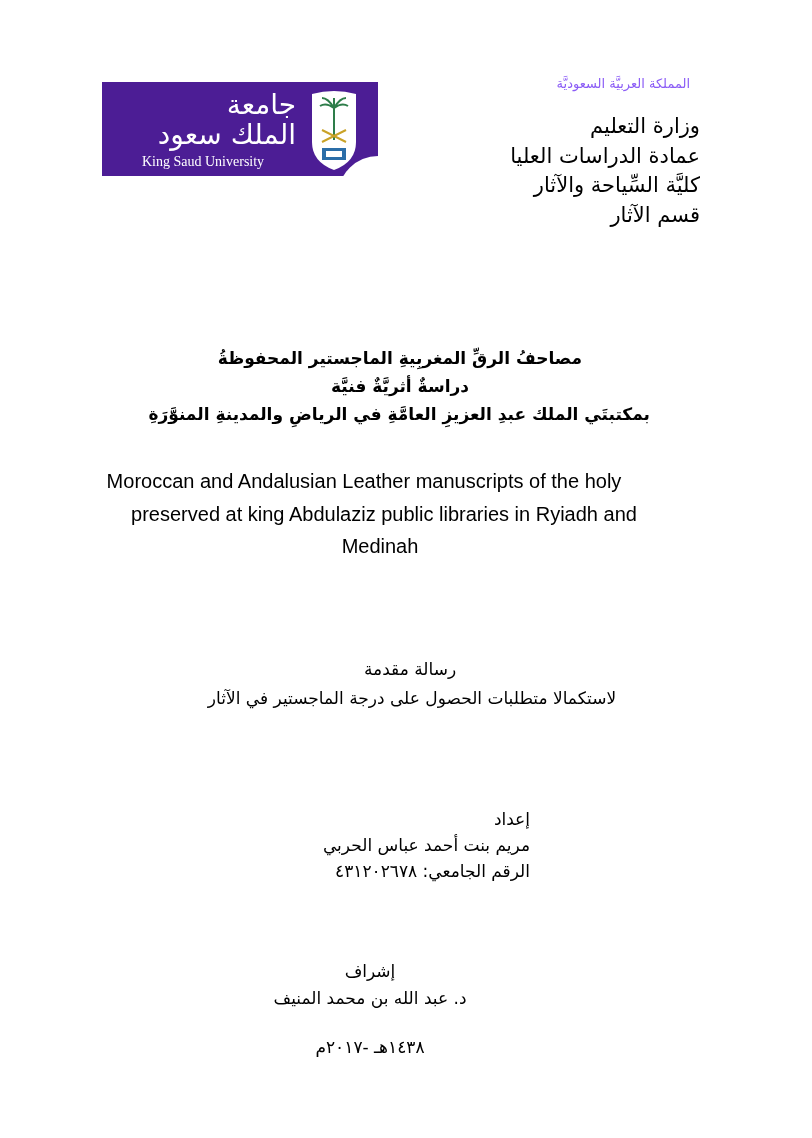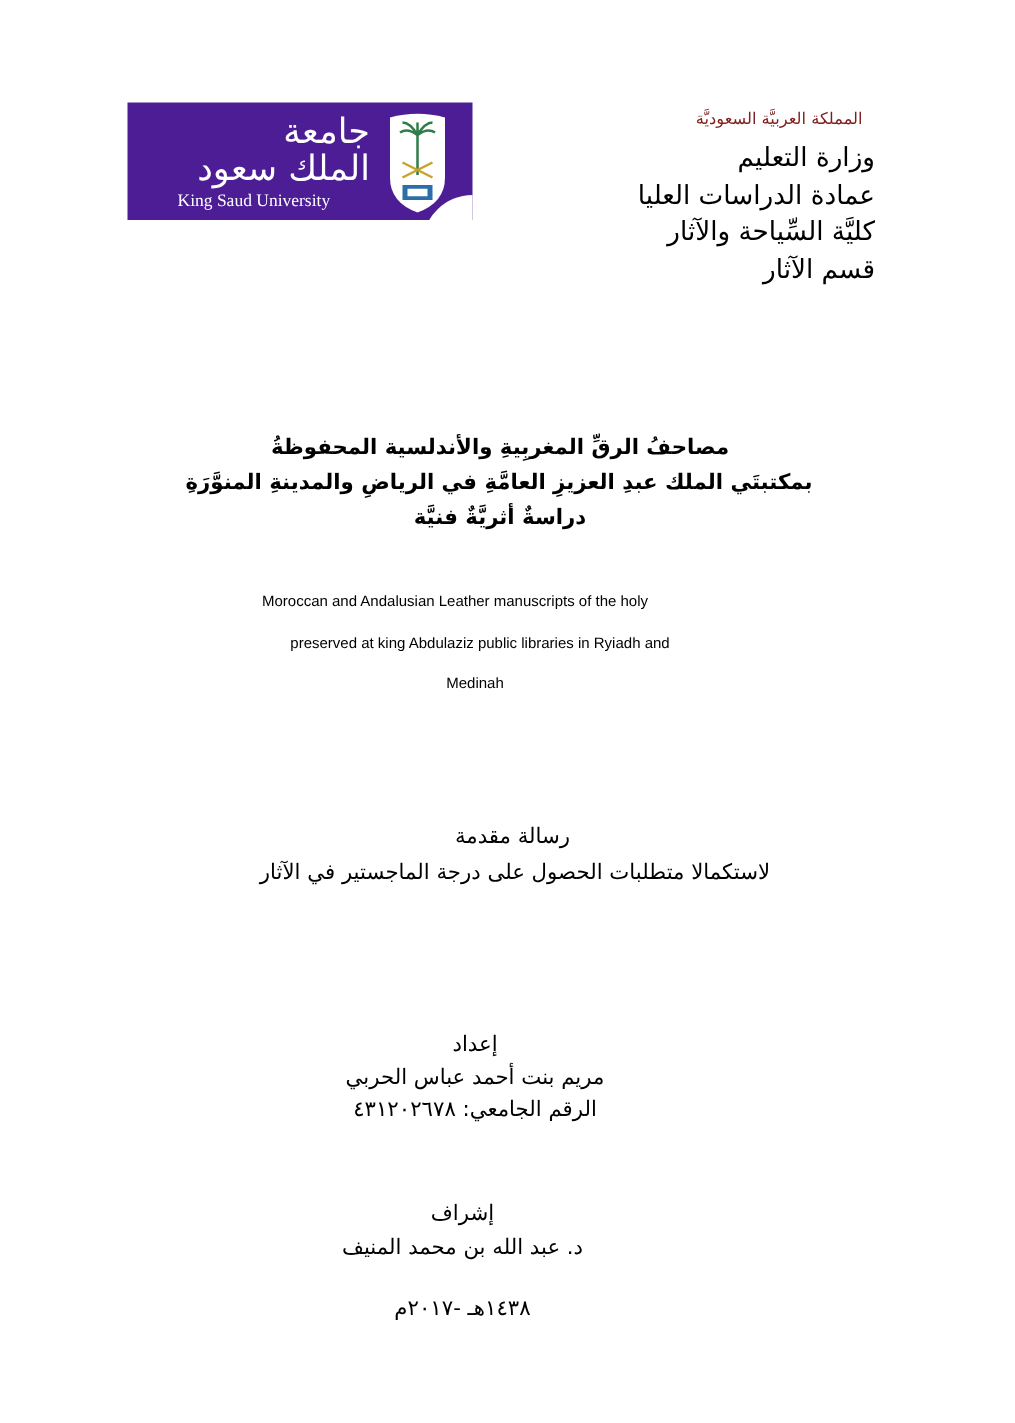--- a/index.html
+++ b/index.html
@@ -71,23 +71,23 @@
       border-radius: 50%;
       background: #ffffff;
     }
     .rtl {
       direction: rtl;
       font-family: "DejaVu Sans", sans-serif;
     }
     .country {
       position: absolute;
       right: 122px;
-      top: 88px;
+      top: 76px;
       font-size: 13px;
-      color: #7f1d1d;
+      color: #8b5cf6;
       white-space: nowrap;
     }
     .header-lines {
       position: absolute;
       left: 500px;
       width: 200px;
       top: 112px;
       text-align: right;
       font-size: 21px;
       line-height: 29.5px;
@@ -104,43 +104,43 @@
       line-height: 28px;
     }
     .title-ar div { white-space: nowrap; }
     .title-en {
       position: absolute;
       left: 90px;
       width: 580px;
       top: 465px;
       text-align: center;
       font-family: "Liberation Sans", sans-serif;
-      font-size: 12px;
+      font-size: 20px;
       line-height: 32.5px;
     }
     .title-en div { white-space: nowrap; }
     .title-en .l1 { padding-right: 32px; }
     .title-en .l3 { padding-left: 8px; }
     .thesis {
       position: absolute;
       left: 162px;
       width: 500px;
       top: 655px;
       text-align: center;
       font-size: 17px;
       line-height: 29px;
     }
     .thesis div { white-space: nowrap; }
     .thesis .l1 { padding-right: 4px; }
     .prep {
       position: absolute;
       left: 230px;
       width: 300px;
-      top: 823px;
-      text-align: center;
+      top: 806px;
+      text-align: right;
       font-size: 17px;
       line-height: 26px;
     }
     .prep div { white-space: nowrap; }
     .super {
       position: absolute;
       left: 220px;
       width: 300px;
       top: 958px;
       text-align: center;
@@ -183,23 +183,23 @@
 <div class="country rtl">المملكة العربيَّة السعوديَّة</div>
 
 <div class="header-lines rtl">
   <div>وزارة التعليم</div>
   <div>عمادة الدراسات العليا</div>
   <div>كليَّة السِّياحة والآثار</div>
   <div>قسم الآثار</div>
 </div>
 
 <div class="title-ar rtl">
-  <div>مصاحفُ الرقِّ المغربِيةِ والأندلسية المحفوظةُ</div>
+  <div>مصاحفُ الرقِّ المغربِيةِ الماجستير المحفوظةُ</div>
+  <div>دراسةٌ أثريَّةٌ فنيَّة</div>
   <div>بمكتبتَي الملك عبدِ العزيزِ العامَّةِ في الرياضِ والمدينةِ المنوَّرَةِ</div>
-  <div>دراسةٌ أثريَّةٌ فنيَّة</div>
 </div>
 
 <div class="title-en">
   <div class="l1">Moroccan and Andalusian Leather manuscripts of the holy</div>
   <div class="l3">preserved at king Abdulaziz public libraries in Ryiadh and</div>
   <div>Medinah</div>
 </div>
 
 <div class="thesis rtl">
   <div class="l1">رسالة مقدمة</div>

